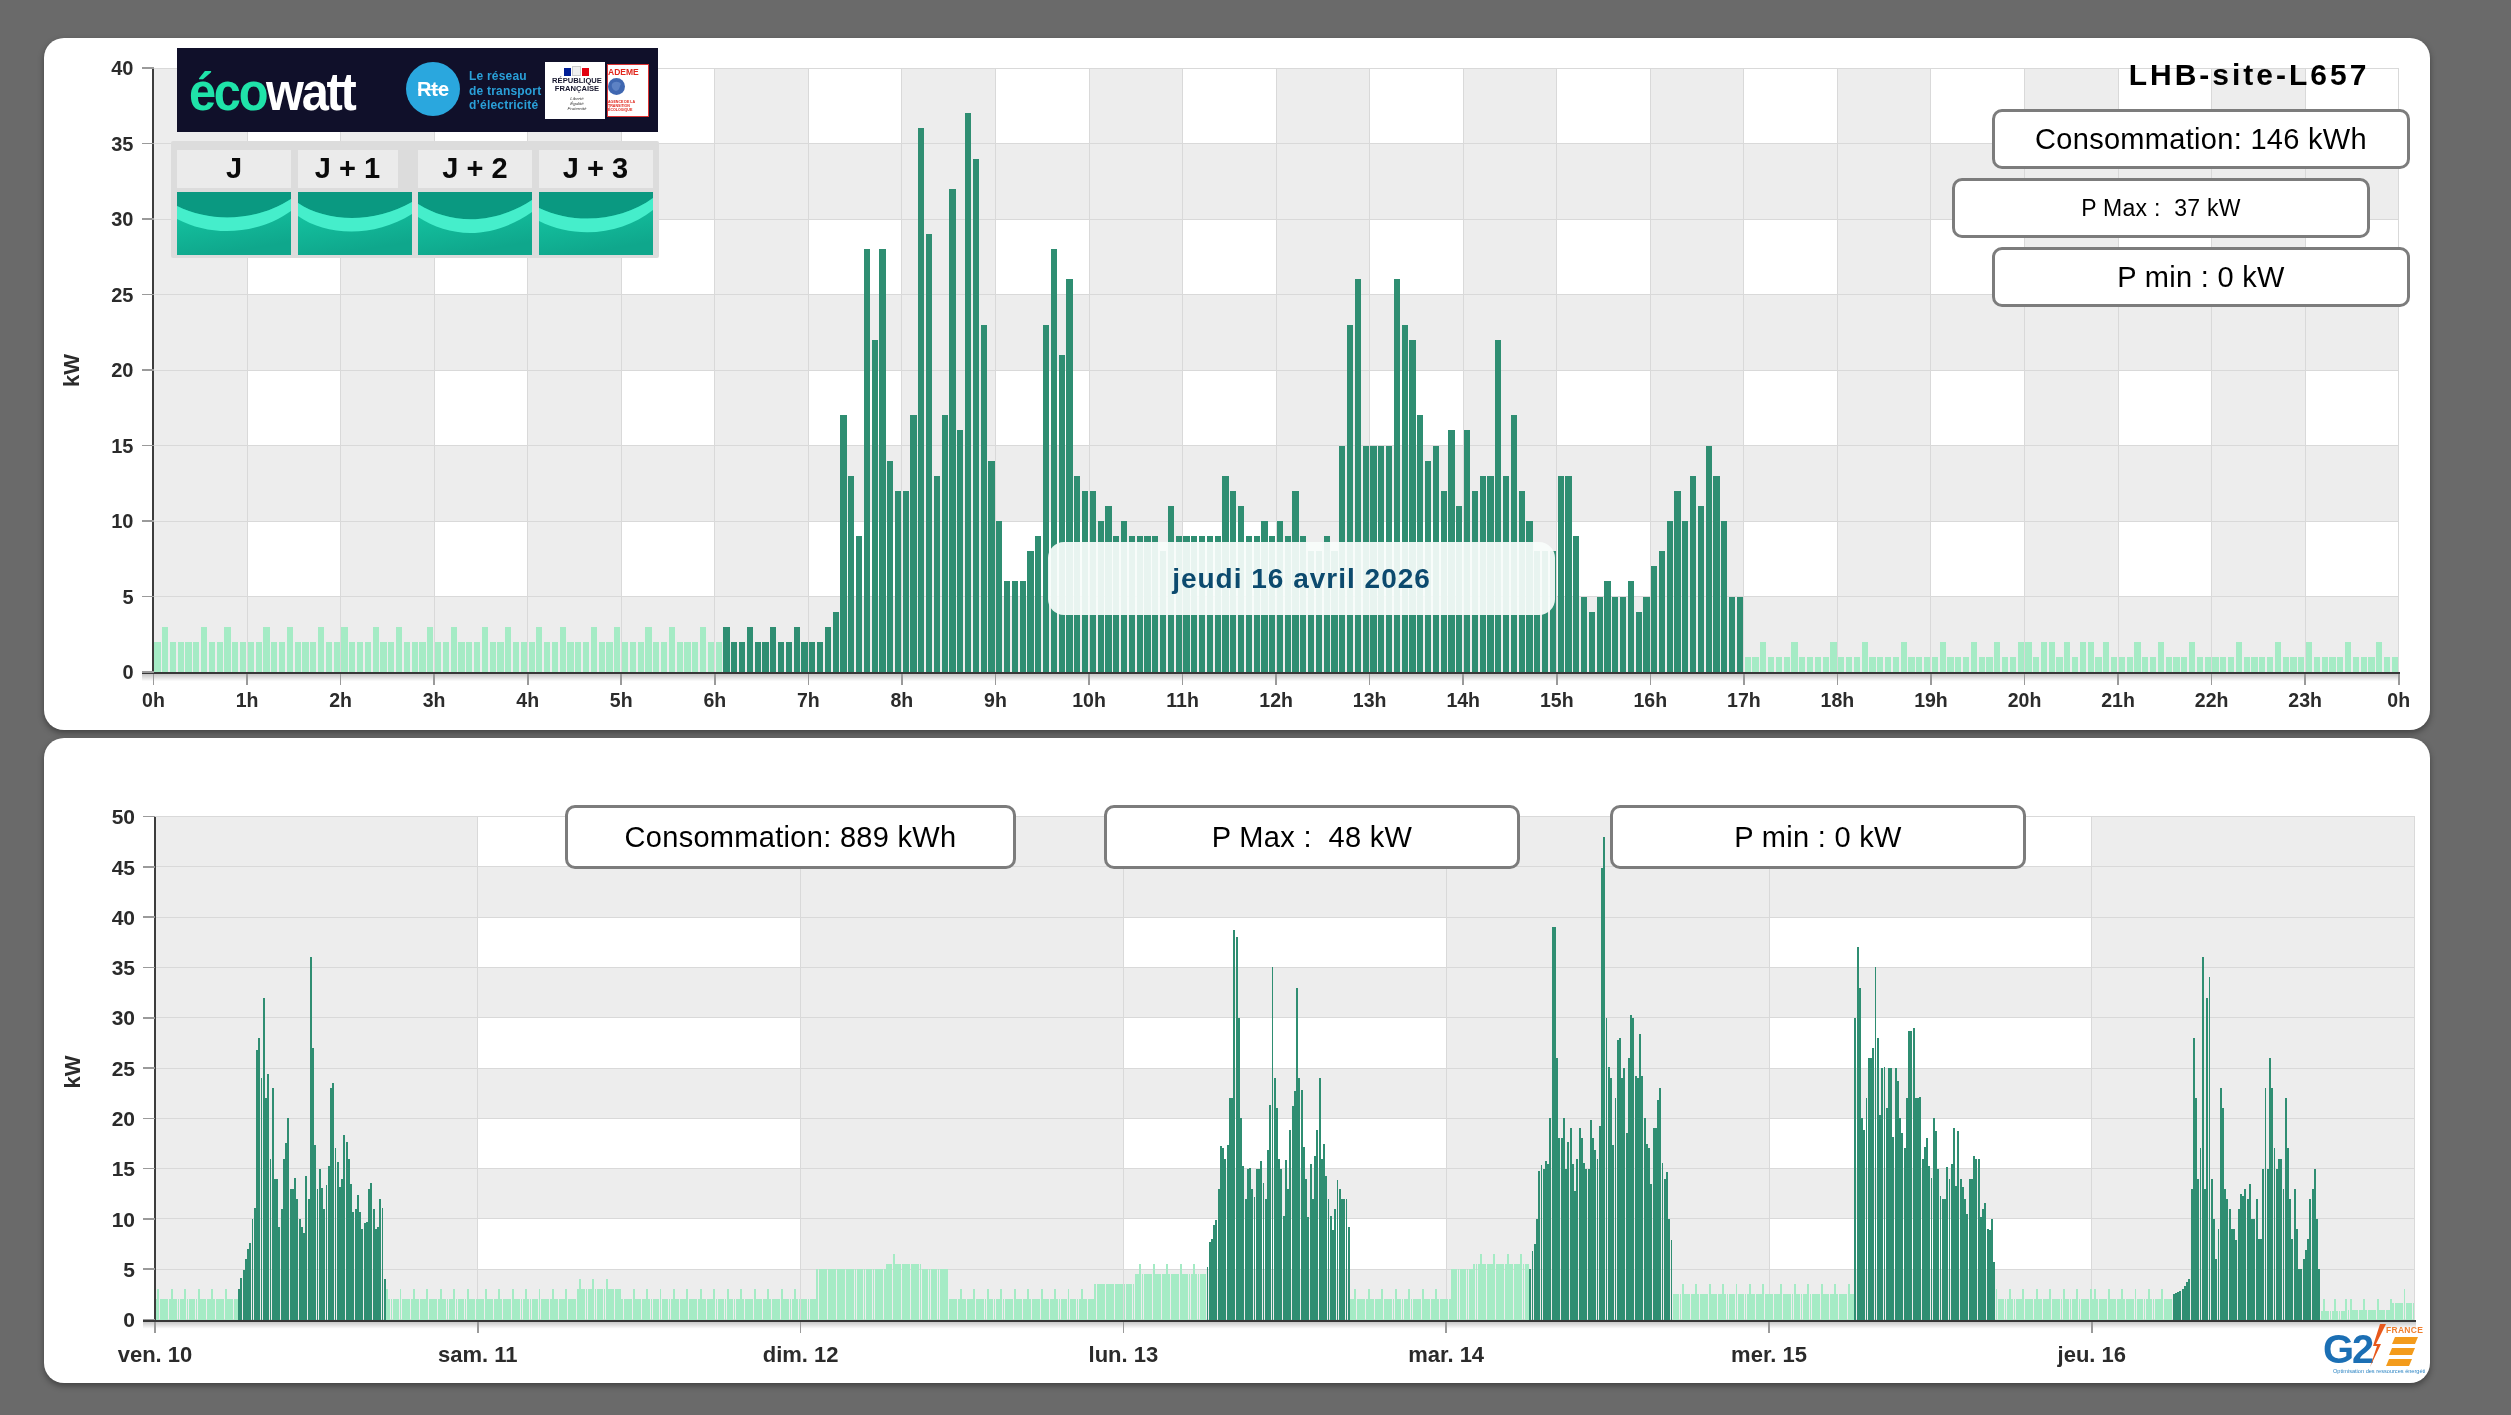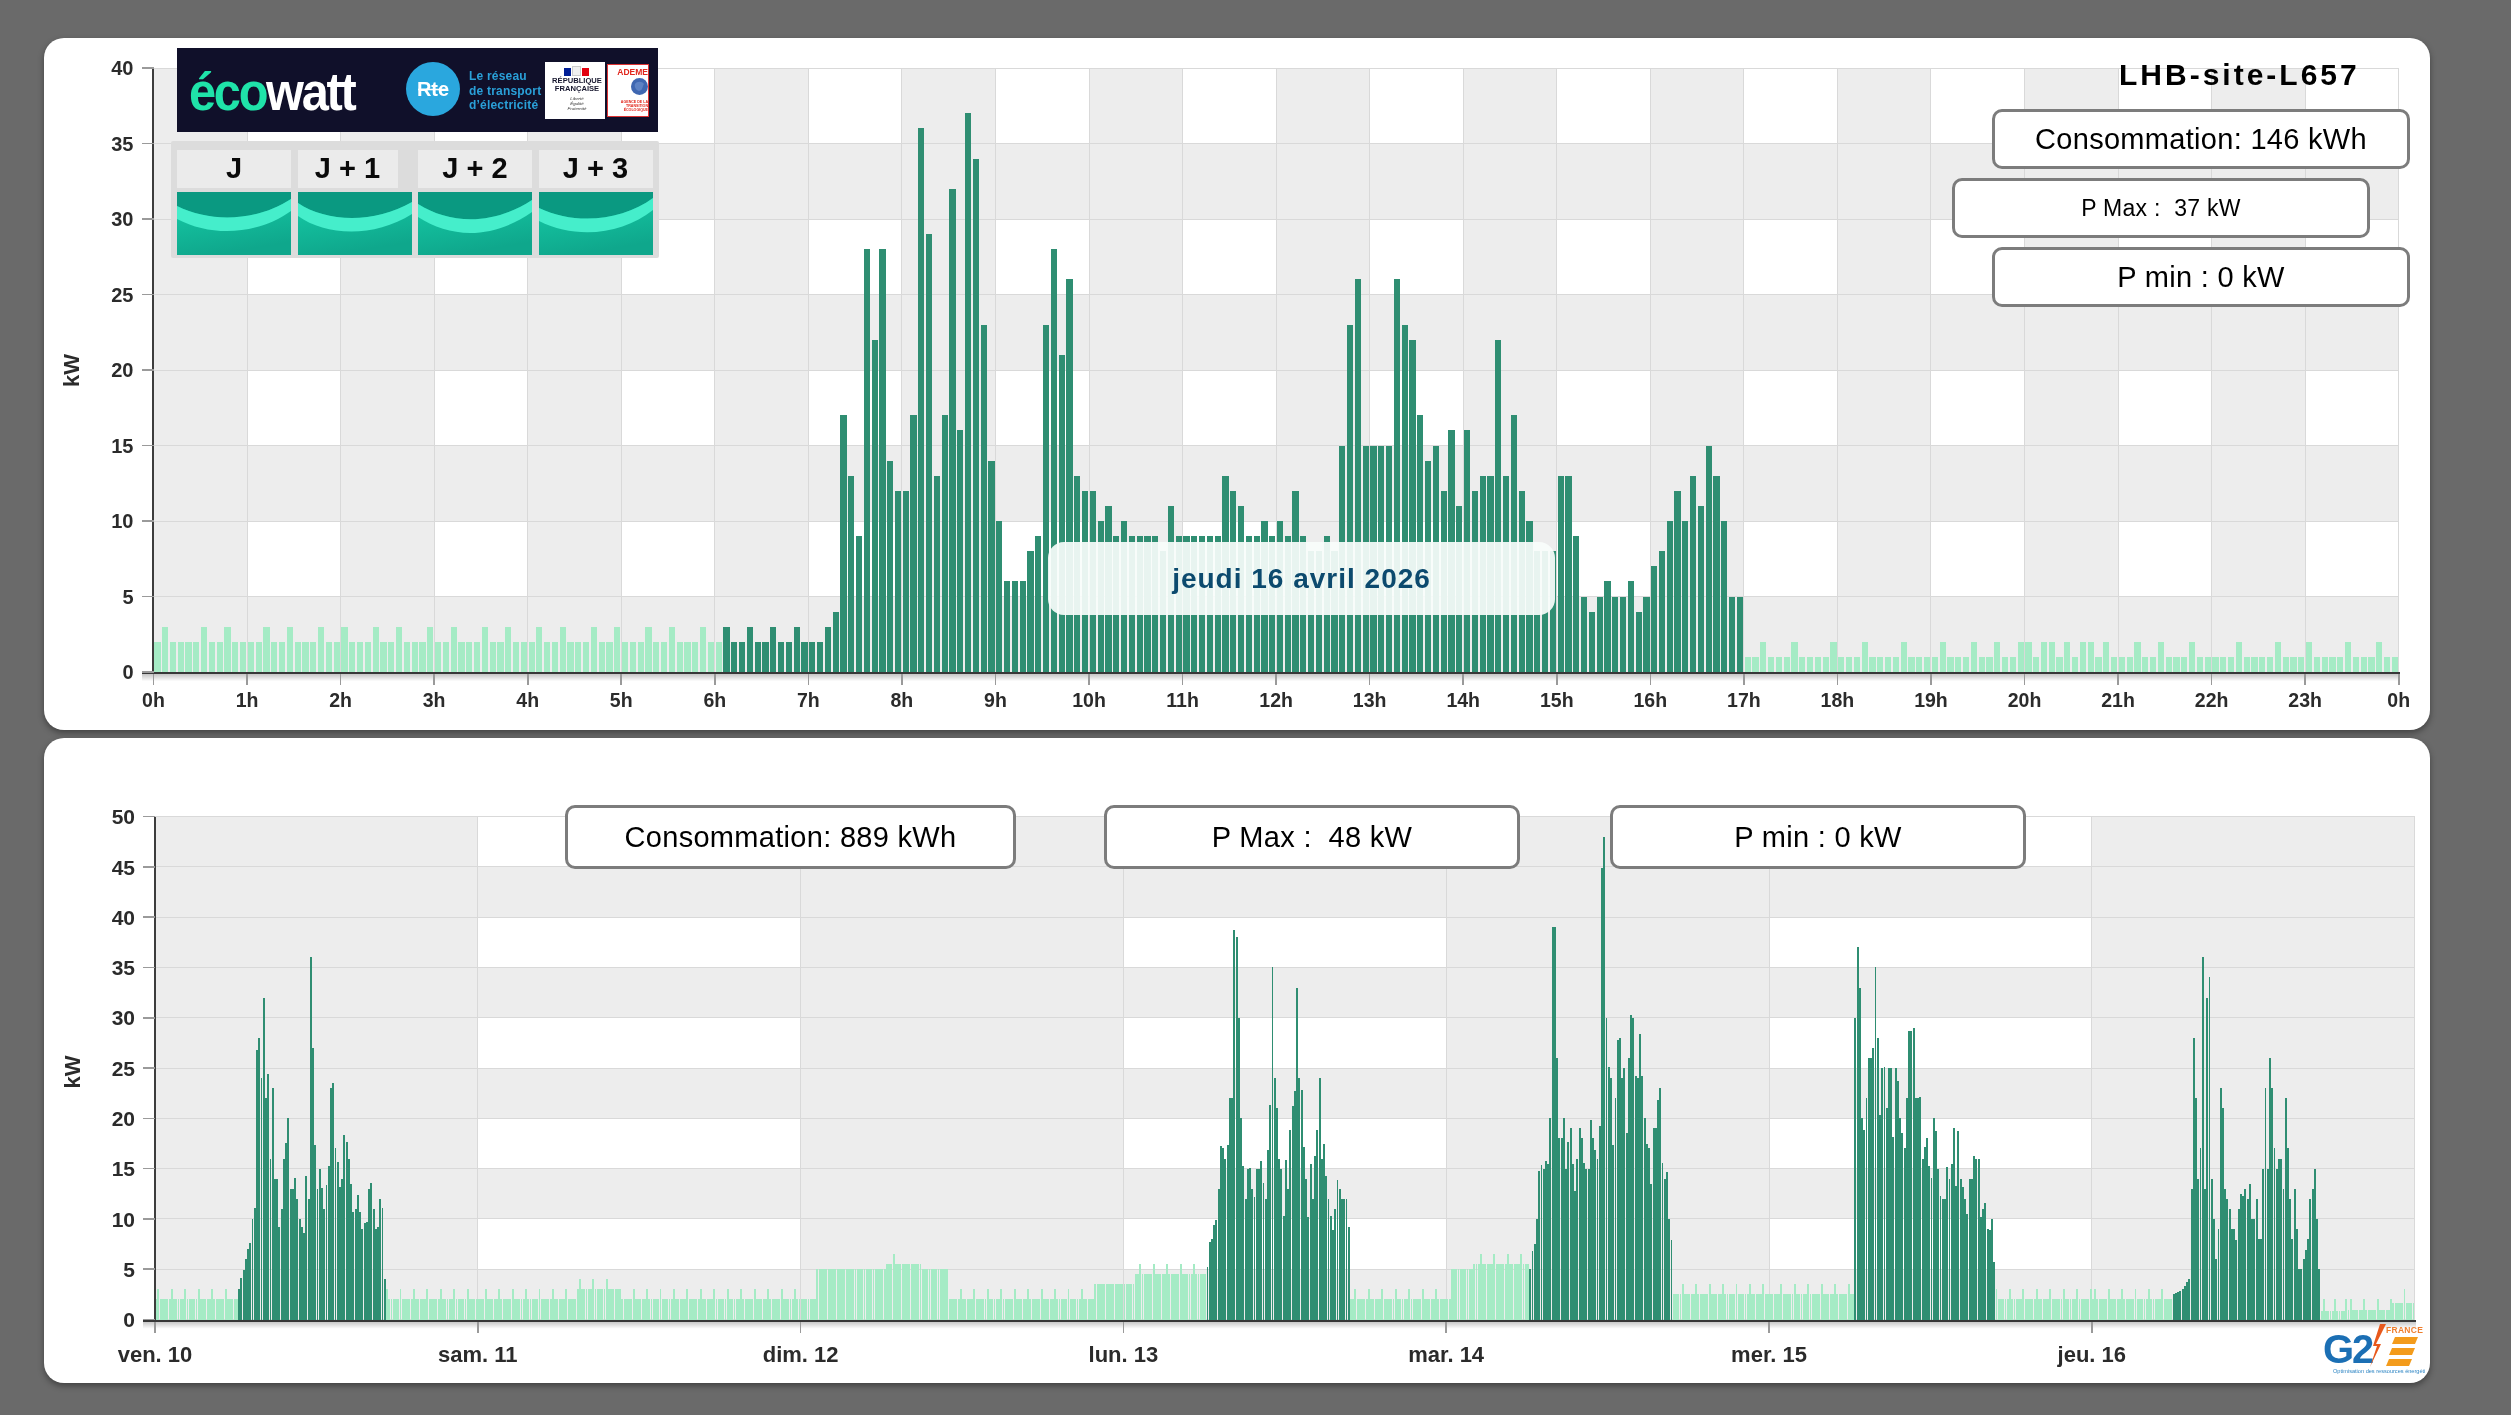--- a/index.html
+++ b/index.html
@@ -11,21 +11,21 @@
 .ecow{position:absolute;left:133px;top:10px;width:481px;height:84px;background:#10102a}
 .ecotxt{position:absolute;left:12px;top:13px;font-size:53px;font-weight:700;letter-spacing:-2.5px;transform:scaleX(0.92);transform-origin:left}
 .ec1{color:#1fe3a9}.ec2{color:#fff}
 .rte{position:absolute;left:229px;top:14px}
 .reseau{position:absolute;left:292px;top:21px;font-size:12px;line-height:14.5px;font-weight:700;color:#2aa0d8;letter-spacing:0.2px}
 .rfbox{position:absolute;left:368px;top:14px;width:60px;height:57px;background:#fff;color:#17172e;font-size:7.6px;font-weight:700;line-height:8.4px;padding-top:2px;text-align:center;padding-left:4px;box-sizing:border-box}
 .rfflag{height:8px;margin:2px 0 3px 0}
 .rfflag i{display:inline-block;width:7px;height:8px;margin-right:1px}
 .fb{background:#001e96}.fw{background:#f0f0f0;border:0.5px solid #ccc}.fr{background:#e1000f}
 .rfsmall{font-size:4.4px;font-weight:400;font-style:italic;line-height:5px;margin-top:2px;color:#333}
-.adbox{position:absolute;left:430px;top:16px;width:42px;height:53px;background:#fff;border:1.5px solid #d33;box-sizing:border-box;text-align:right}
+.adbox{position:absolute;left:430px;top:16px;width:42px;height:53px;background:#fff;border:1.5px solid #d33;box-sizing:border-box;text-align:left}
 .adt{color:#e1261c;font-weight:700;font-size:8.5px;margin:2px 0 1px 0}
 .adb{color:#e1261c;font-size:3.6px;font-weight:700;line-height:4px;margin-top:1px}
 .jwrap{position:absolute;left:127px;top:103px;width:488px;height:117px;background:#dcdcdc;border-radius:2px}
 .jlab{position:absolute;height:38px;background:#ebebeb;display:flex;align-items:center;justify-content:center;font-size:29px;font-weight:700;color:#0a0a0a}
 .jimg{position:absolute;overflow:hidden}
 .jimg svg{display:block}
 </style></head>
 <body>
 <div class="panel" style="left:44px;top:38px;width:2386px;height:692px">
 <svg width="2386" height="692" viewBox="0 0 2386 692" font-family="Liberation Sans, sans-serif" shape-rendering="crispEdges">
@@ -547,21 +547,21 @@
               <stop offset="0" stop-color="#16cfa9"></stop>
               <stop offset="1" stop-color="#0fa78c"></stop>
             </linearGradient>
           </defs>
           <rect width="114" height="63" fill="url(#tg3)"></rect>
           <path d="M0,0 H114 V6 C84,28 38,34 0,16 Z" fill="#0a9981"></path>
           <path d="M0,16 C38,34 84,28 114,6 V18 C84,42 38,48 0,29 Z" fill="#45eecb"></path>
         </svg>
       </div>
     </div>
-<div class="title1" style="left:2075px;top:20px;width:260px;text-align:left">LHB-site-L657</div>
+<div class="title1" style="left:2075px;top:20px;width:260px;text-align:center">LHB-site-L657</div>
 <div class="sbox" style="left:1948px;top:71px;width:412px;height:54px;font-size:29px">Consommation: 146 kWh</div><div class="sbox" style="left:1908px;top:140px;width:412px;height:54px;font-size:23px">P Max :&nbsp; 37 kW</div><div class="sbox" style="left:1948px;top:209px;width:412px;height:54px;font-size:29px">P min : 0 kW</div>
 <div class="tooltip" style="left:1004px;top:504px;width:507px;height:73px">jeudi 16 avril 2026</div>
 </div>
 <div class="panel" style="left:44px;top:738px;width:2386px;height:645px">
 <svg width="2386" height="645" viewBox="0 0 2386 645" font-family="Liberation Sans, sans-serif" shape-rendering="crispEdges">
       <rect x="111" y="531.2" width="2259.6" height="50.3" fill="#ededed"></rect>
       <rect x="111" y="480.9" width="322.8" height="50.3" fill="#ededed"></rect>
       <rect x="756.6" y="480.9" width="322.8" height="50.3" fill="#ededed"></rect>
       <rect x="1402.2" y="480.9" width="322.8" height="50.3" fill="#ededed"></rect>
       <rect x="2047.8" y="480.9" width="322.8" height="50.3" fill="#ededed"></rect>

